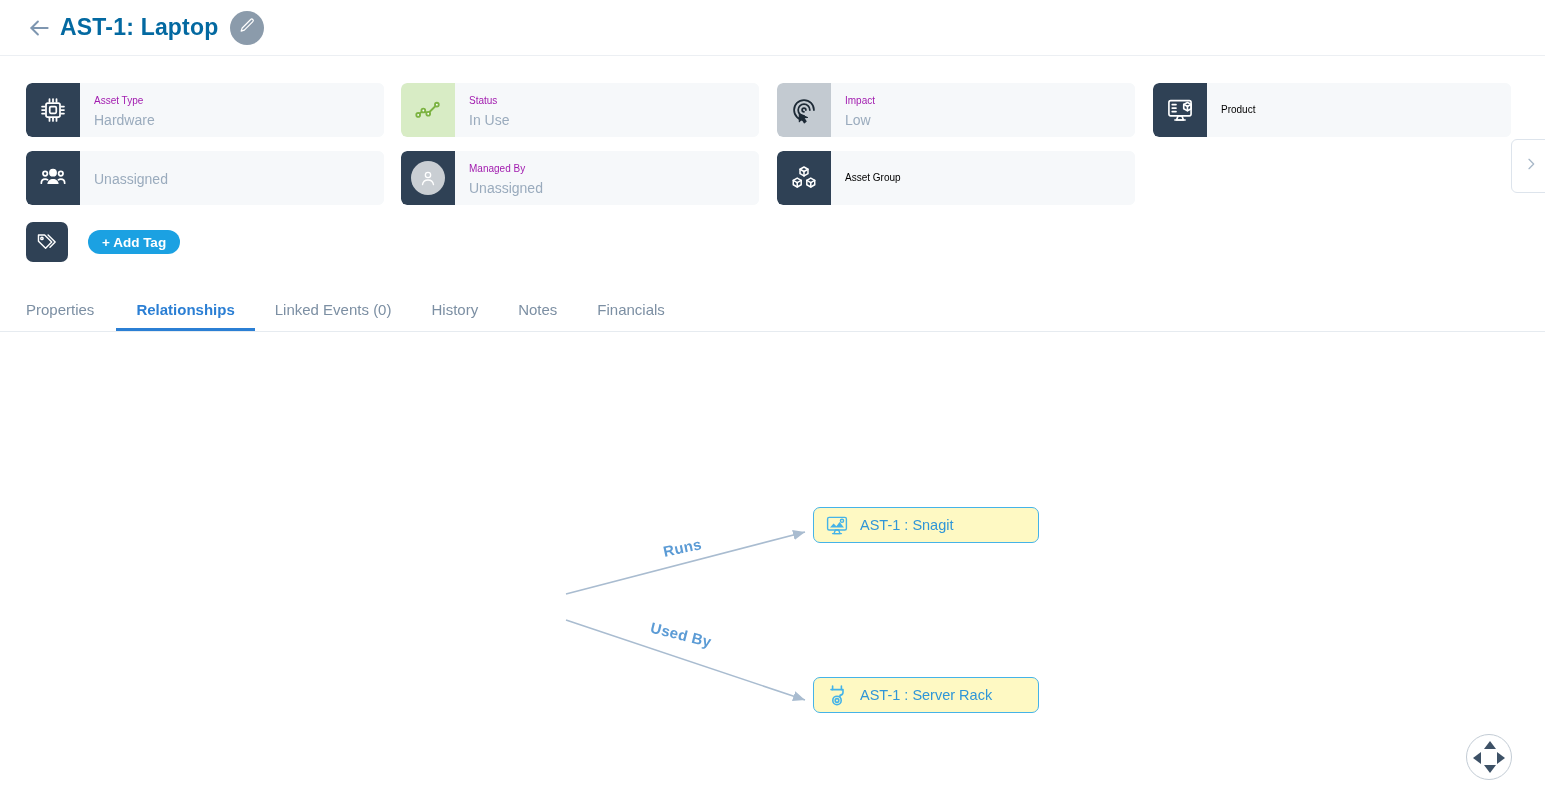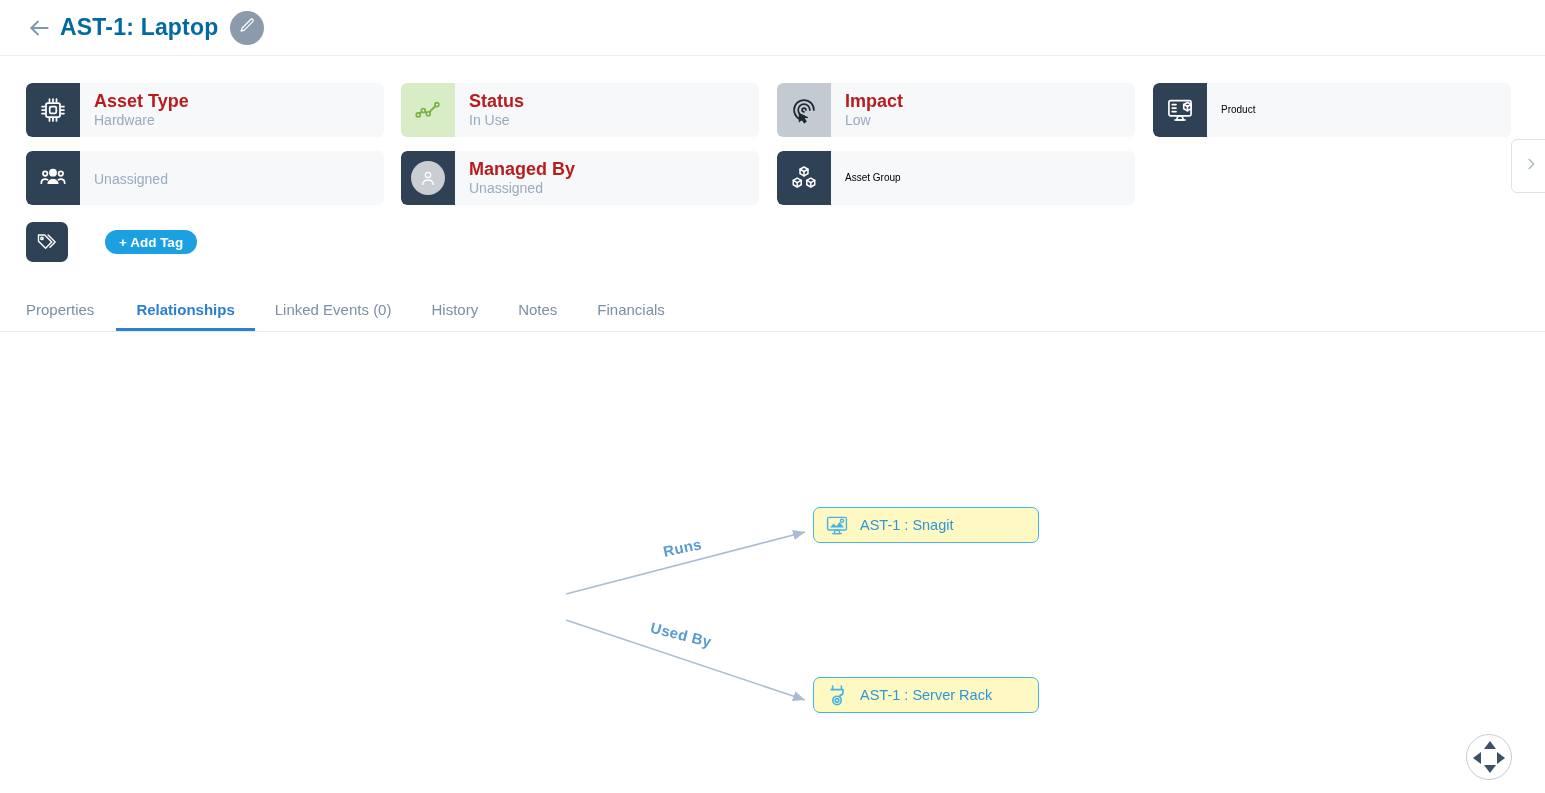--- a/index.html
+++ b/index.html
@@ -44,21 +44,21 @@
     background: #2f4155; border-radius: 6px 0 0 6px;
   }
   .card-ico.green { background: #d8ecc5; }
   .card-ico.grey  { background: #c3cad1; }
   .card-ico svg { width: 28px; height: 28px; }
   .card-body {
     flex: 1; display: flex; flex-direction: column; justify-content: center;
     padding-left: 14px; background: #f6f8fa;
   }
   .card-body.single { justify-content: center; }
-  .card-label { font-size: 18px; font-weight: 700; color: #b91c1c; line-height: 18px; }
+  .card-label { font-size: 10px; font-weight: 400; color: #a21caf; line-height: 18px; }
   .card-sub   { font-size: 14px; color: #9aabbd; line-height: 18px; margin-top: 1px; }
   .card-label.plain { font-weight: 400; color: #000000; font-size: 10px; }
   .avatar-circle {
     width: 34px; height: 34px; border-radius: 50%; background: #c9ced3;
     display: flex; align-items: center; justify-content: center;
   }
   .avatar-circle svg { width: 20px; height: 20px; }
 
   .scroll-next {
     position: absolute; left: 1511px; top: 83px; width: 40px; height: 54px;
@@ -68,21 +68,21 @@
   .scroll-next svg { width: 16px; height: 16px; }
 
   
   .tag-row { position: absolute; left: 26px; top: 222px; display: flex; align-items: center; }
   .tag-ico {
     width: 42px; height: 40px; border-radius: 7px; background: #2f4155;
     display: flex; align-items: center; justify-content: center; cursor: pointer;
   }
   .tag-ico svg { width: 23px; height: 23px; }
   .add-tag {
-    margin-left: 37px; height: 24px; padding: 0 14px; border: none; border-radius: 12px;
+    margin-left: 20px; height: 24px; padding: 0 14px; border: none; border-radius: 12px;
     background: #1ba1e2; color: #fff; font-family: inherit;
     font-size: 13.5px; font-weight: 700; cursor: pointer;
     display: flex; align-items: center; gap: 5px; white-space: nowrap;
   }
 
   
   .tabs {
     position: absolute; left: 0; top: 288px; width: 1545px; height: 44px;
     border-bottom: 1px solid #e6ebf0; display: flex; align-items: flex-start;
     padding-left: 26px; gap: 0;

